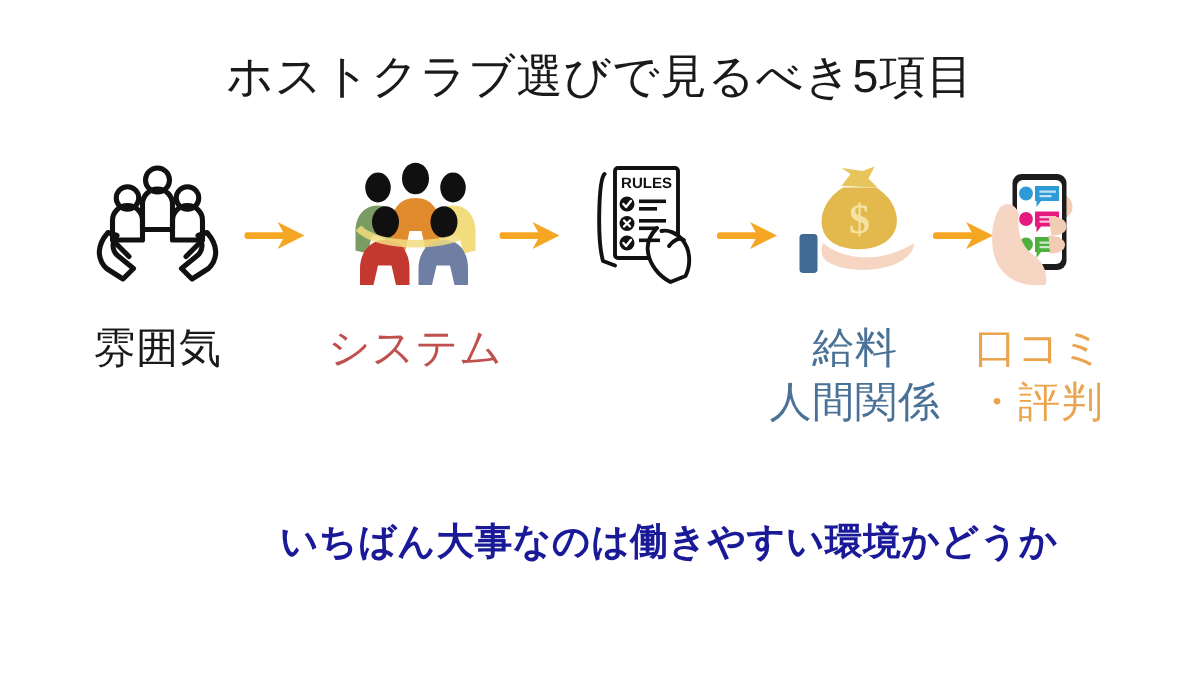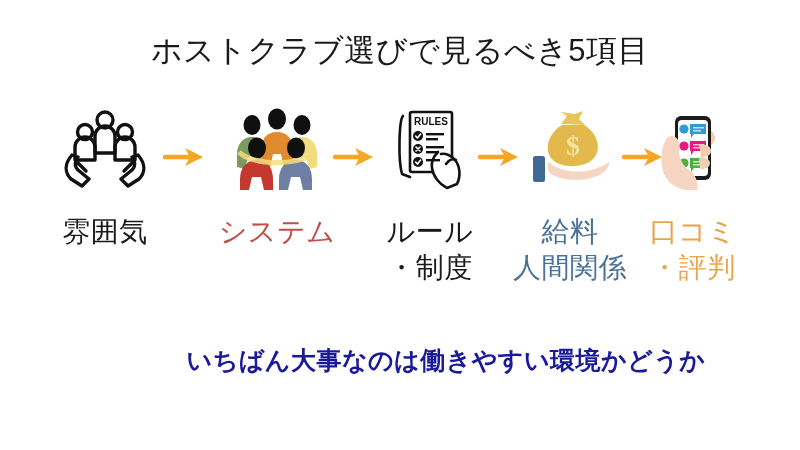--- a/index.html
+++ b/index.html
@@ -211,22 +211,20 @@
             <rect x="35" y="38" width="18" height="2.4" fill="#111111"></rect>
             <rect x="35" y="43" width="12" height="2.4" fill="#111111"></rect>
           </g>
           <g>
             <circle cx="27" cy="54" r="5" fill="#111111"></circle>
             <path d="M24.6 54 L26.4 56 L29.6 52" stroke="#ffffff" stroke-width="1.6" fill="none" stroke-linecap="round" stroke-linejoin="round"></path>
             <rect x="35" y="51" width="14" height="2.4" fill="#111111"></rect>
           </g>
         </svg>
       </div>
-      <div class="step-label" style="color:#1a1a1a">ルール
-・制度</div>
     </div>
 
     <div class="arrow arrow-3">
       <svg width="42" height="26" viewBox="0 0 42 26">
         <path d="M2 13 H26" stroke="#F5A623" stroke-width="4.5" stroke-linecap="round" fill="none"></path>
         <path d="M22 4 L40 13 L22 22 L27 13 Z" fill="#F5A623"></path>
       </svg>
     </div>
 
     <div class="step step-4">

